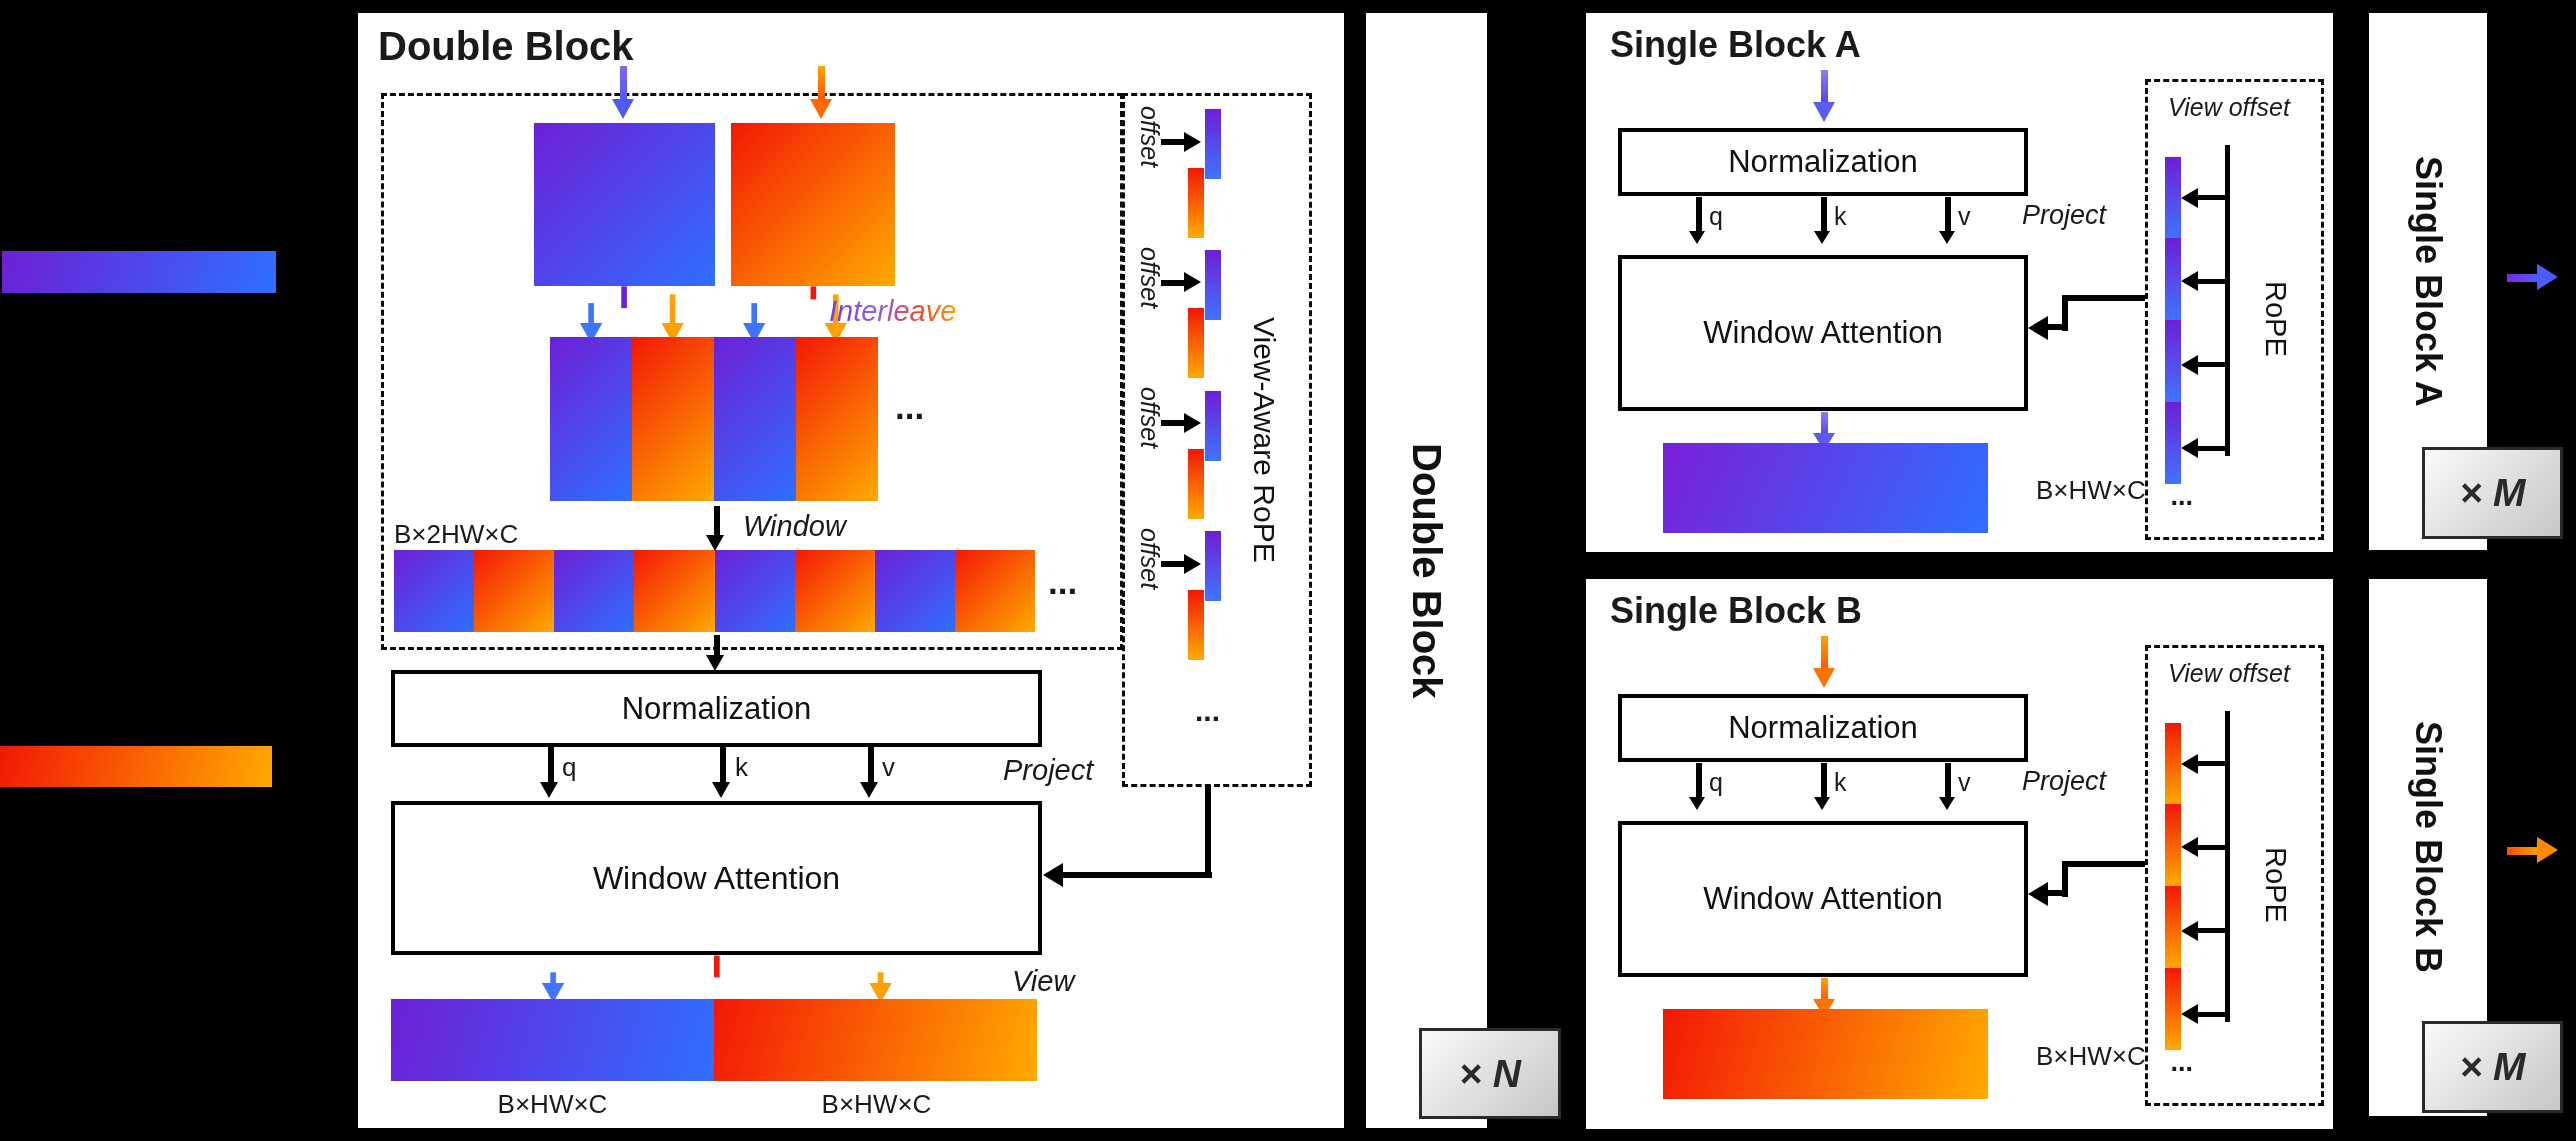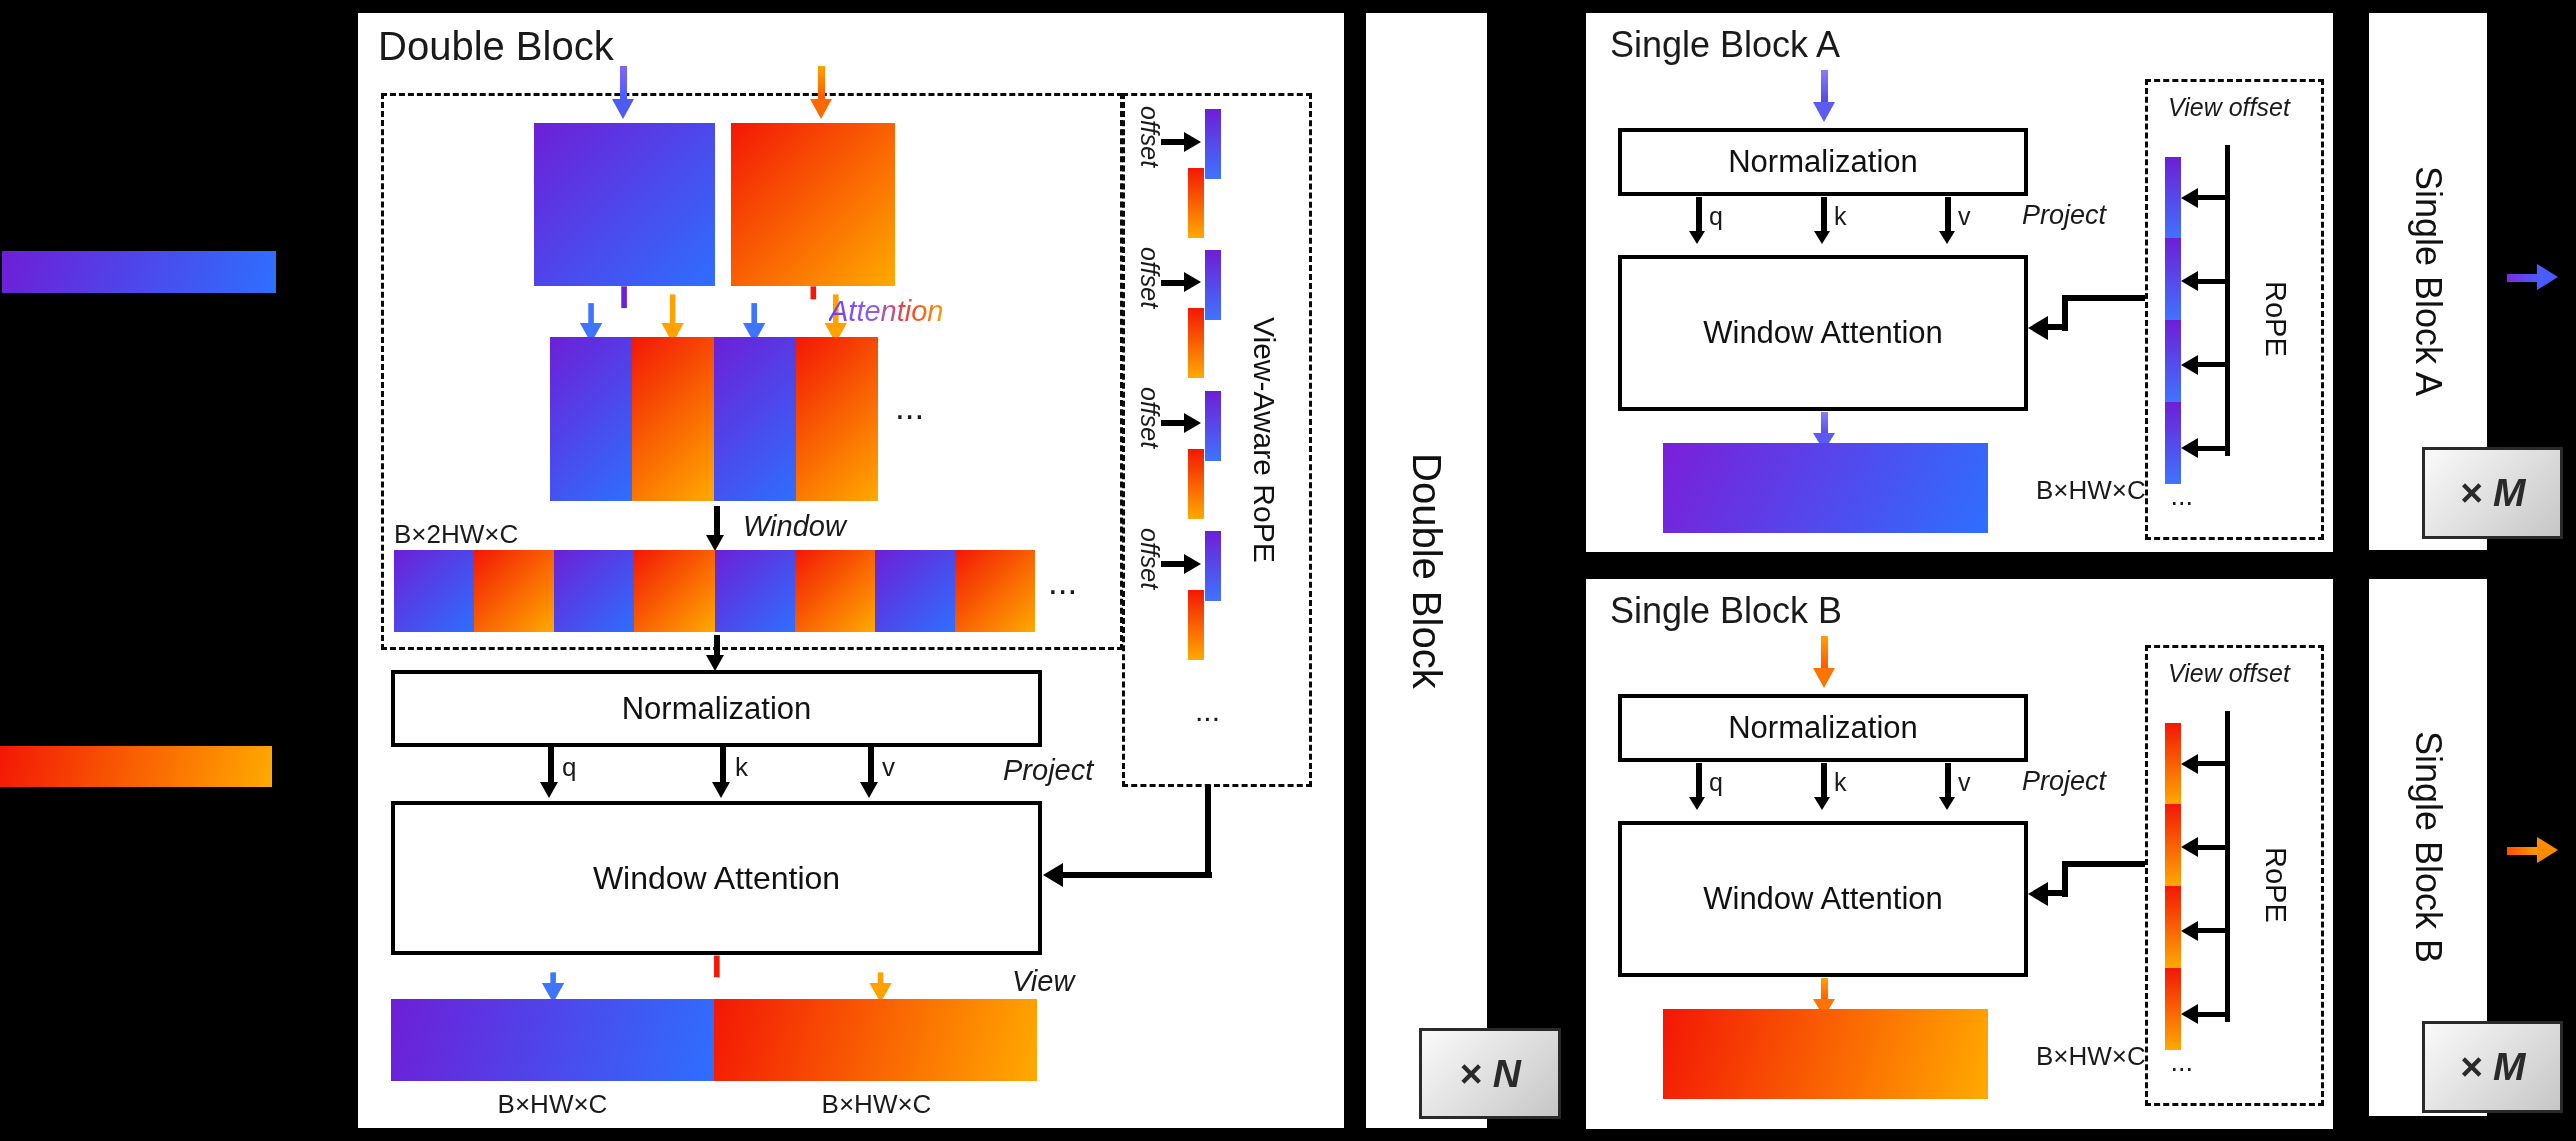--- a/index.html
+++ b/index.html
@@ -5,21 +5,21 @@
   html,body{margin:0;padding:0;background:#000;}
   body{width:2576px;height:1141px;position:relative;overflow:hidden;
        font-family:"Liberation Sans",sans-serif;color:#111;}
   .panel{position:absolute;background:#fff;}
   .abs{position:absolute;}
   .box{position:absolute;border:4.4px solid #000;background:#fff;display:flex;
        align-items:center;justify-content:center;font-size:31px;color:#111;}
   .dash{position:absolute;border:3.7px dashed #0a0a0a;}
   .lbl{position:absolute;color:#1a1a1a;white-space:nowrap;}
   .it{font-style:italic;}
-  .b{font-weight:normal;}
+  .b{font-weight:bold;}
   .vt{writing-mode:vertical-rl;text-orientation:mixed;}
   .cflex{display:flex;align-items:center;justify-content:center;}
   .shaft{position:absolute;background:#000;}
   .tri{position:absolute;width:0;height:0;}
   .td-b{border-left:9.3px solid transparent;border-right:9.3px solid transparent;border-top:16px solid #000;}
   .td-s{border-left:8px solid transparent;border-right:8px solid transparent;border-top:13.7px solid #000;}
   .tl-b{border-top:12px solid transparent;border-bottom:12px solid transparent;border-right:20px solid #000;}
   .tl-s{border-top:10px solid transparent;border-bottom:10px solid transparent;border-right:17.4px solid #000;}
   .gp{background:linear-gradient(135deg,#6D1FD6 0%,#2E6FFF 100%);}
   .go{background:linear-gradient(135deg,#F31705 0%,#FFAA00 100%);}
@@ -93,21 +93,21 @@
     <polygon points="749,498 785,498 767,530" fill="#FFA100"></polygon>
 
     <line x1="576" y1="1514" x2="576" y2="1549" stroke="#F31705" stroke-width="9"></line>
     <line x1="313" y1="1545" x2="839" y2="1545" stroke="url(#gsl)" stroke-width="9"></line>
     <line x1="313" y1="1541" x2="313" y2="1560" stroke="#3F74FF" stroke-width="9"></line>
     <line x1="839" y1="1541" x2="839" y2="1560" stroke="#FFA100" stroke-width="9"></line>
     <polygon points="295,1558 331,1558 313,1590" fill="#3F74FF"></polygon>
     <polygon points="821,1558 857,1558 839,1590" fill="#FFA100"></polygon>
   </svg>
 
-  <div class="lbl it gradtext" style="left:471px;top:282px;font-size:29px;">Attention</div>
+  <div class="lbl it gradtext" style="left:471px;top:282px;font-size:29px;">Interleave</div>
 
   <div class="row4" style="left:192px;top:324px;width:328px;height:164px;">
     <div class="gp"></div>
     <div class="go"></div>
     <div class="gp"></div>
     <div class="go"></div>
   </div>
   <div class="lbl b" style="left:537px;top:374px;font-size:35px;">...</div>
 
   <div class="lbl" style="left:36px;top:506px;font-size:26px;">B×2HW×C</div>

